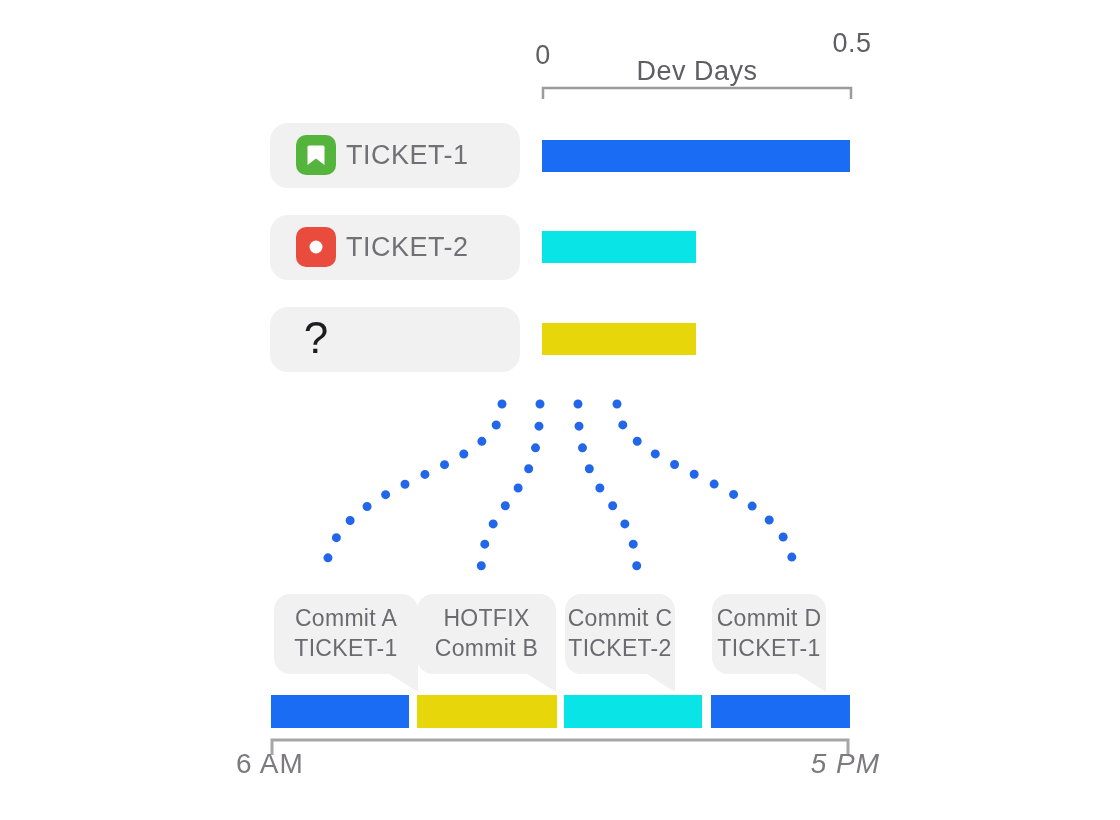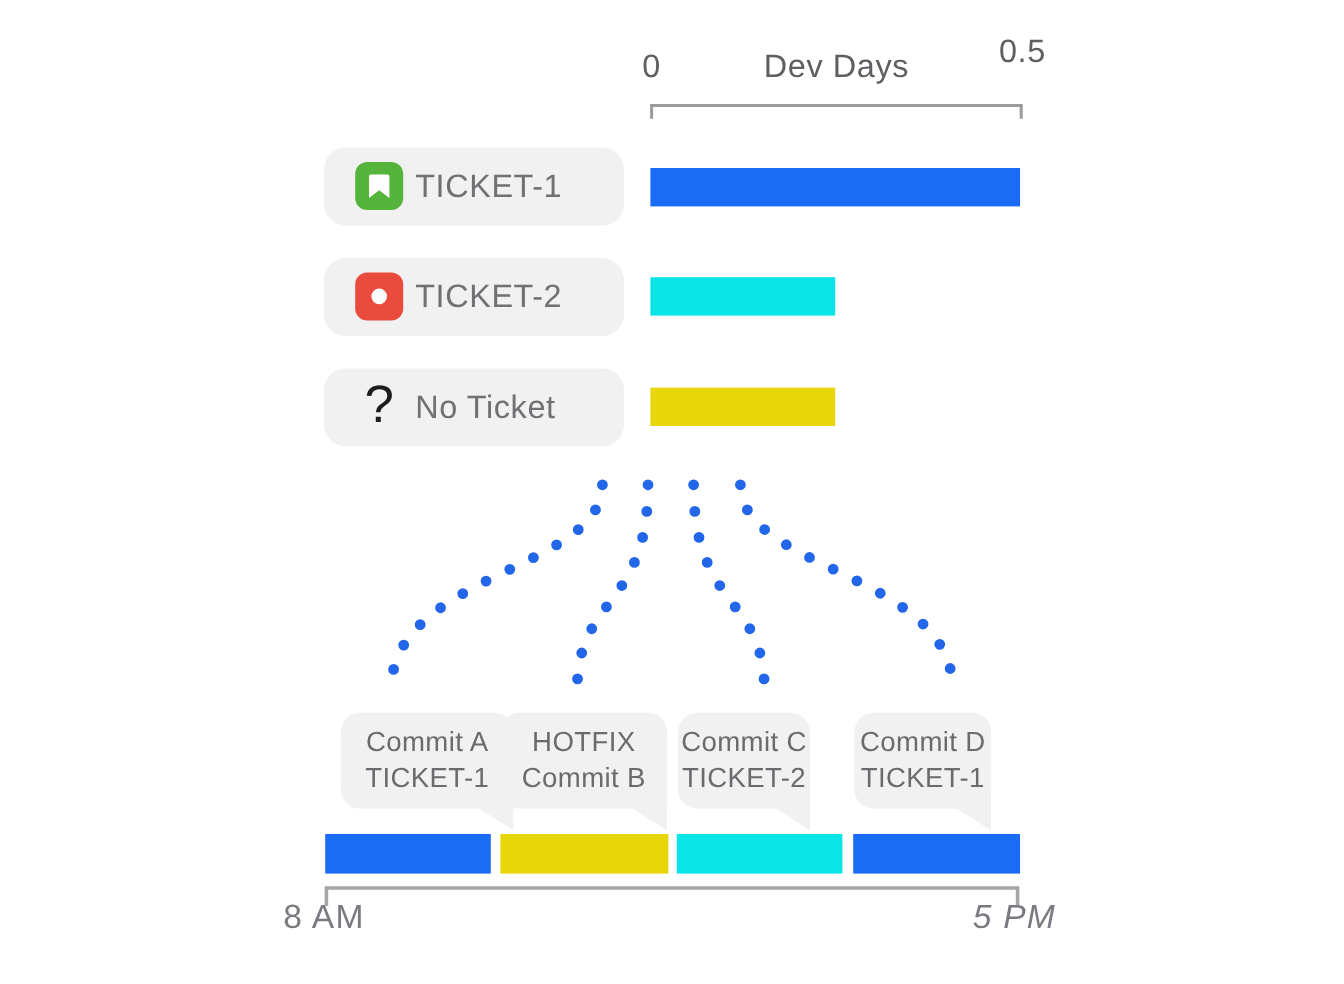--- a/index.html
+++ b/index.html
@@ -6,21 +6,21 @@
   .canvas{
     position:relative;width:1120px;height:820px;background:#ffffff;overflow:hidden;
     font-family:"Liberation Sans","DejaVu Sans",sans-serif;
   }
   .abs{position:absolute;}
   svg.overlay{position:absolute;left:0;top:0;width:1120px;height:820px;pointer-events:none;}
 
   
   .axis-label{color:#5e5e63;font-size:27px;text-align:center;letter-spacing:0.5px;}
   .axis-zero{left:513px;top:40px;width:60px;}
-  .axis-title{left:597px;top:40px;width:200px;}
+  .axis-title{left:597px;top:56px;width:200px;}
   .axis-max{left:822px;top:28px;width:60px;}
 
   
   .pill{left:270px;width:250px;height:65px;background:#f1f1f2;border-radius:18px;}
   .pill-icon{left:26px;top:12px;width:40px;height:40px;border-radius:10px;}
   .pill-icon svg{position:absolute;left:0;top:0;width:40px;height:40px;}
   .q-glyph{left:26px;top:0px;width:40px;height:65px;line-height:62px;text-align:center;
            font-size:44px;color:#1d1d1f;}
   .pill-label{left:76px;top:0;height:65px;line-height:65px;font-size:27px;color:#707075;
               letter-spacing:0.5px;white-space:nowrap;}
@@ -78,25 +78,24 @@
       <svg viewBox="0 0 40 40">
           <circle cx="20" cy="20" r="6.5" fill="#ffffff"></circle>
         </svg>
     </div>
     <div class="abs pill-label">TICKET-2</div>
   </div>
   <div class="abs dev-bar" style="top: 231px; background: rgb(9, 228, 230); width: 154px;"></div>
 
   <div class="abs pill" style="top:307px">
     <div class="abs q-glyph">?</div>
-    <div class="abs pill-label">No Ticket</div>
   </div>
   <div class="abs dev-bar" style="top: 323px; background: rgb(230, 214, 10); width: 154px;"></div>
 
-  <div class="abs bubble" style="left:284px;width:144px">
+  <div class="abs bubble" style="left:274px;width:144px">
     <div class="abs bubble-tail"></div>
     <div class="abs bubble-text">
       <div>Commit A</div>
       <div>TICKET-1</div>
     </div>
   </div>
   <div class="abs bubble" style="left:417px;width:139px">
     <div class="abs bubble-tail"></div>
     <div class="abs bubble-text">
       <div>HOTFIX</div>
@@ -116,16 +115,16 @@
       <div>Commit D</div>
       <div>TICKET-1</div>
     </div>
   </div>
 
   <div class="abs segment" style="left: 271px; width: 138px; background: rgb(27, 108, 245);"></div>
   <div class="abs segment" style="left: 417px; width: 140px; background: rgb(230, 214, 10);"></div>
   <div class="abs segment" style="left: 564px; width: 138px; background: rgb(9, 228, 230);"></div>
   <div class="abs segment" style="left: 711px; width: 139px; background: rgb(27, 108, 245);"></div>
 
-  <div class="abs time-label time-start">8 AM</div>
+  <div class="abs time-label time-start">6 AM</div>
   <div class="abs time-label time-end">5 PM</div>
 
 </div>
 
 </body></html>

